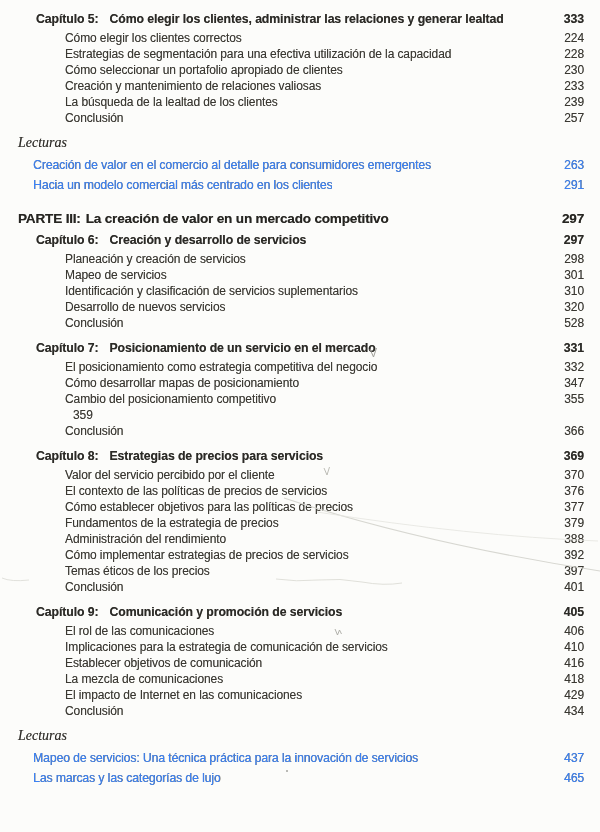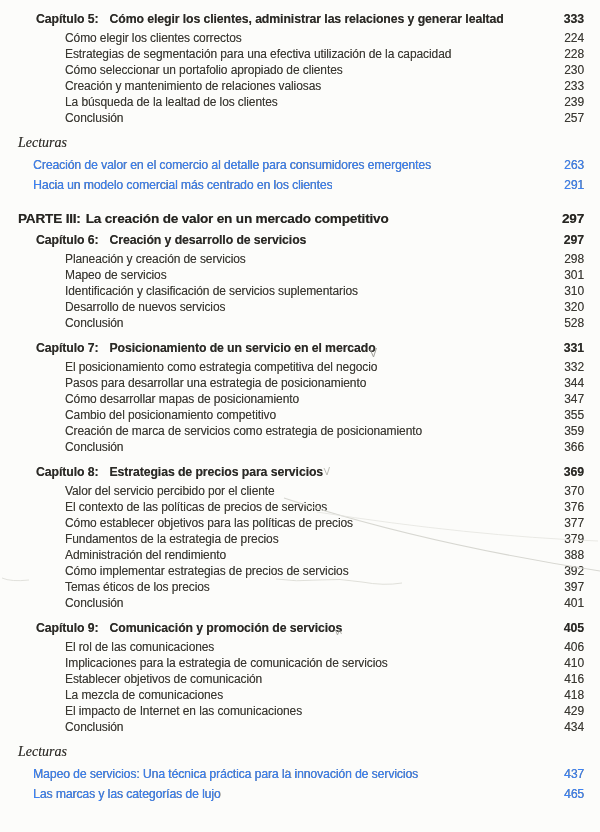--- a/index.html
+++ b/index.html
@@ -166,33 +166,28 @@
       <div class="chapter-block">
         <div class="row chapter-row">
           <span class="left"><span class="chapter-label">Capítulo 7:</span><span class="chapter-title">Posicionamiento de un servicio en el mercado</span></span>
           <span class="page-num">331</span>
         </div>
         <div class="row sub-row">
           <span class="left"><span class="sub-title">El posicionamiento como estrategia competitiva del negocio</span></span>
           <span class="page-num">332</span>
         </div>
         <div class="row sub-row">
-          <span class="left"><span class="sub-title">Pasos para desarrollar una estrategia de posicionamiento</span></span>
-          <span class="page-num">344</span>
-        </div>
-        <div class="row sub-row">
           <span class="left"><span class="sub-title">Cómo desarrollar mapas de posicionamiento</span></span>
           <span class="page-num">347</span>
         </div>
         <div class="row sub-row">
           <span class="left"><span class="sub-title">Cambio del posicionamiento competitivo</span></span>
           <span class="page-num">355</span>
         </div>
         <div class="row sub-row">
-          <span class="left"><span class="sub-title">Creación de marca de servicios como estrategia de posicionamiento</span></span>
           <span class="page-num">359</span>
         </div>
         <div class="row sub-row">
           <span class="left"><span class="sub-title">Conclusión</span></span>
           <span class="page-num">366</span>
         </div>
       </div>
       <div class="chapter-block">
         <div class="row chapter-row">
           <span class="left"><span class="chapter-label">Capítulo 8:</span><span class="chapter-title">Estrategias de precios para servicios</span></span>

